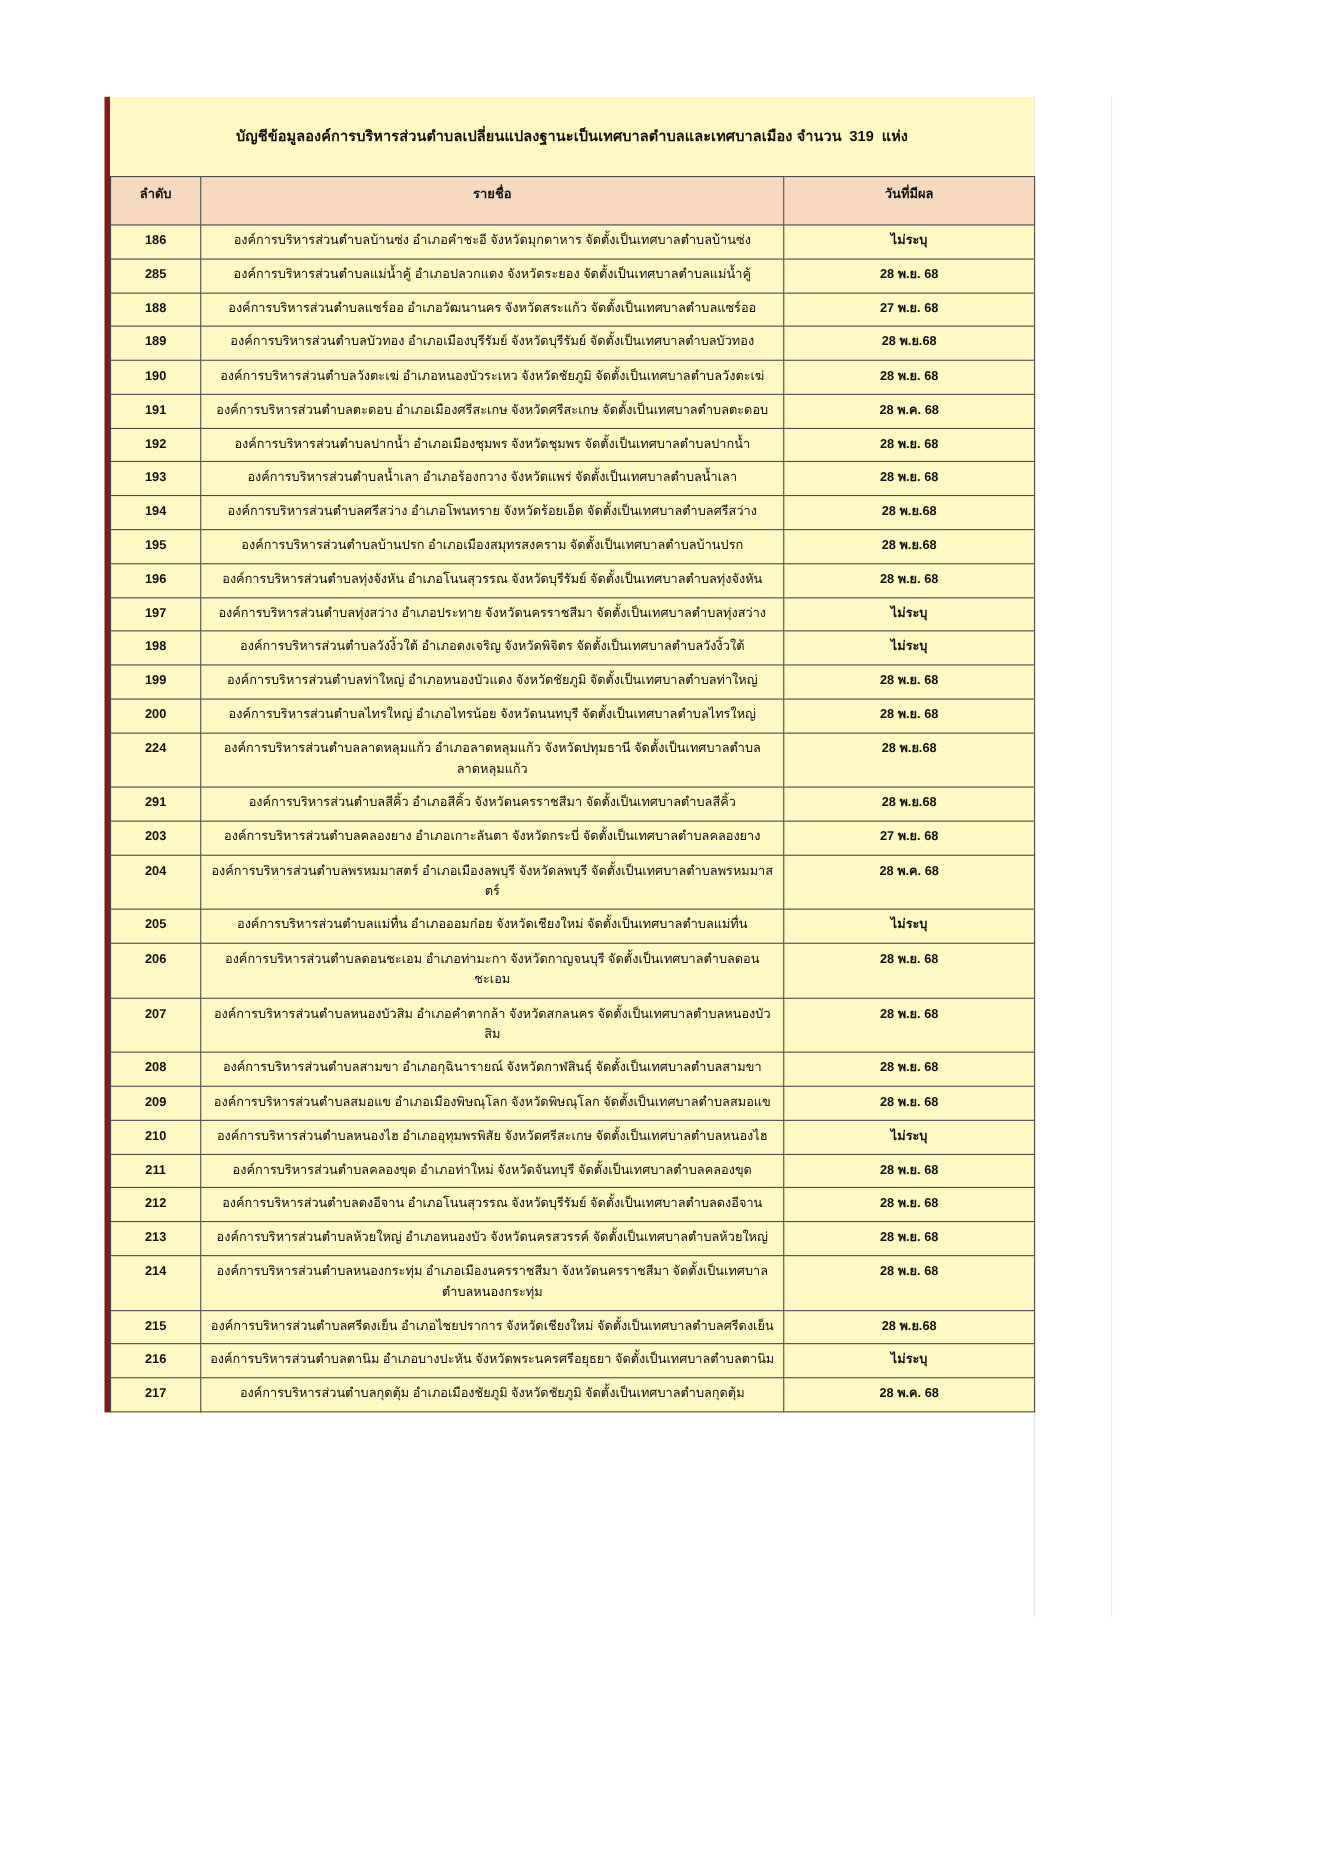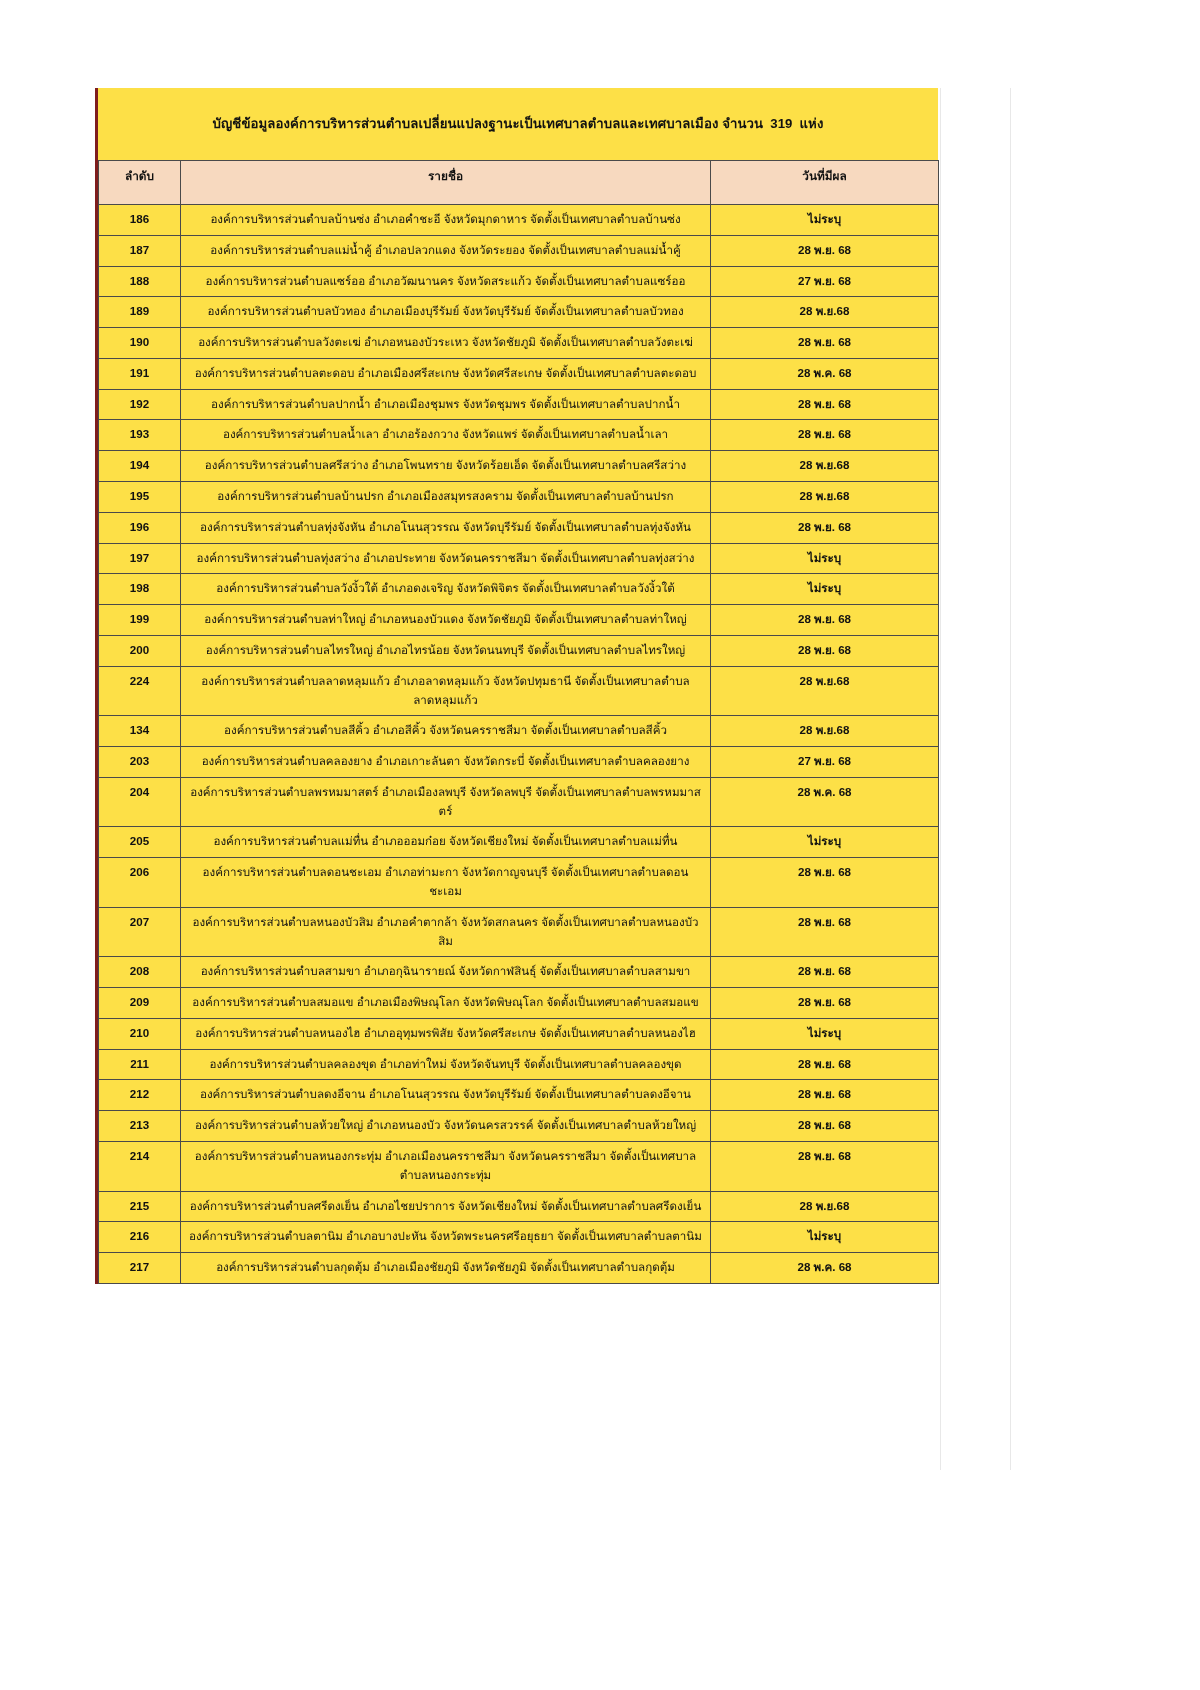--- a/index.html
+++ b/index.html
@@ -34,22 +34,22 @@
     background: #e8e8e8;
   }
   .margin-rule.r1 { left: 940px; }
   .margin-rule.r2 { left: 1010px; }
 
   .sheet {
     position: absolute;
     left: 95px;
     top: 88px;
     width: 840px;
-    background: #fde047;
-    border-left: 3px solid #7f1d1d;
+    background: #fef9c3;
+    border-left: 5px solid #7f1d1d;
   }
 
   .title-band {
     height: 72px;
     display: flex;
     align-items: center;
     justify-content: center;
     padding: 0 18px;
     box-sizing: border-box;
   }
@@ -141,21 +141,21 @@
           <th>วันที่มีผล</th>
         </tr>
       </thead>
       <tbody id="table-body">
           <tr>
             <td class="no">186</td>
             <td class="name">องค์การบริหารส่วนตำบลบ้านซ่ง อำเภอคำชะอี จังหวัดมุกดาหาร จัดตั้งเป็นเทศบาลตำบลบ้านซ่ง</td>
             <td class="date">ไม่ระบุ</td>
           </tr>
           <tr>
-            <td class="no">187</td>
+            <td class="no">285</td>
             <td class="name">องค์การบริหารส่วนตำบลแม่น้ำคู้ อำเภอปลวกแดง จังหวัดระยอง จัดตั้งเป็นเทศบาลตำบลแม่น้ำคู้</td>
             <td class="date">28 พ.ย. 68</td>
           </tr>
           <tr>
             <td class="no">188</td>
             <td class="name">องค์การบริหารส่วนตำบลแซร์ออ อำเภอวัฒนานคร จังหวัดสระแก้ว จัดตั้งเป็นเทศบาลตำบลแซร์ออ</td>
             <td class="date">27 พ.ย. 68</td>
           </tr>
           <tr>
             <td class="no">189</td>
@@ -216,21 +216,21 @@
             <td class="no">200</td>
             <td class="name">องค์การบริหารส่วนตำบลไทรใหญ่ อำเภอไทรน้อย จังหวัดนนทบุรี จัดตั้งเป็นเทศบาลตำบลไทรใหญ่</td>
             <td class="date">28 พ.ย. 68</td>
           </tr>
           <tr>
             <td class="no">224</td>
             <td class="name">องค์การบริหารส่วนตำบลลาดหลุมแก้ว อำเภอลาดหลุมแก้ว จังหวัดปทุมธานี จัดตั้งเป็นเทศบาลตำบลลาดหลุมแก้ว</td>
             <td class="date">28 พ.ย.68</td>
           </tr>
           <tr>
-            <td class="no">134</td>
+            <td class="no">291</td>
             <td class="name">องค์การบริหารส่วนตำบลสีคิ้ว อำเภอสีคิ้ว จังหวัดนครราชสีมา จัดตั้งเป็นเทศบาลตำบลสีคิ้ว</td>
             <td class="date">28 พ.ย.68</td>
           </tr>
           <tr>
             <td class="no">203</td>
             <td class="name">องค์การบริหารส่วนตำบลคลองยาง อำเภอเกาะลันตา จังหวัดกระบี่ จัดตั้งเป็นเทศบาลตำบลคลองยาง</td>
             <td class="date">27 พ.ย. 68</td>
           </tr>
           <tr>
             <td class="no">204</td>

